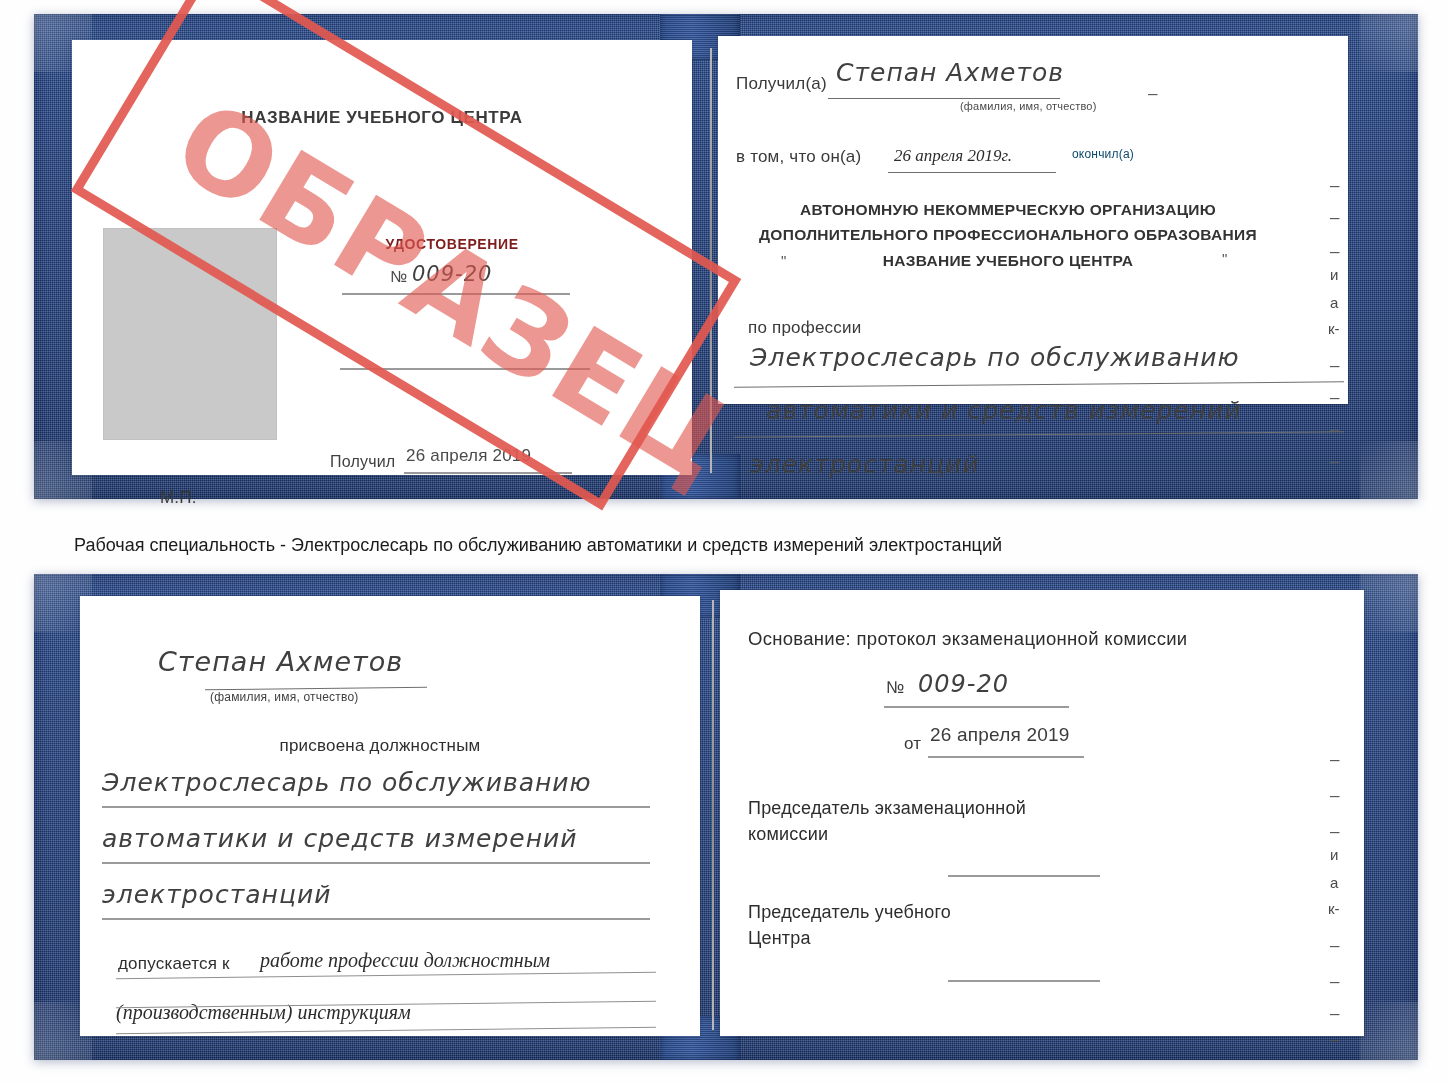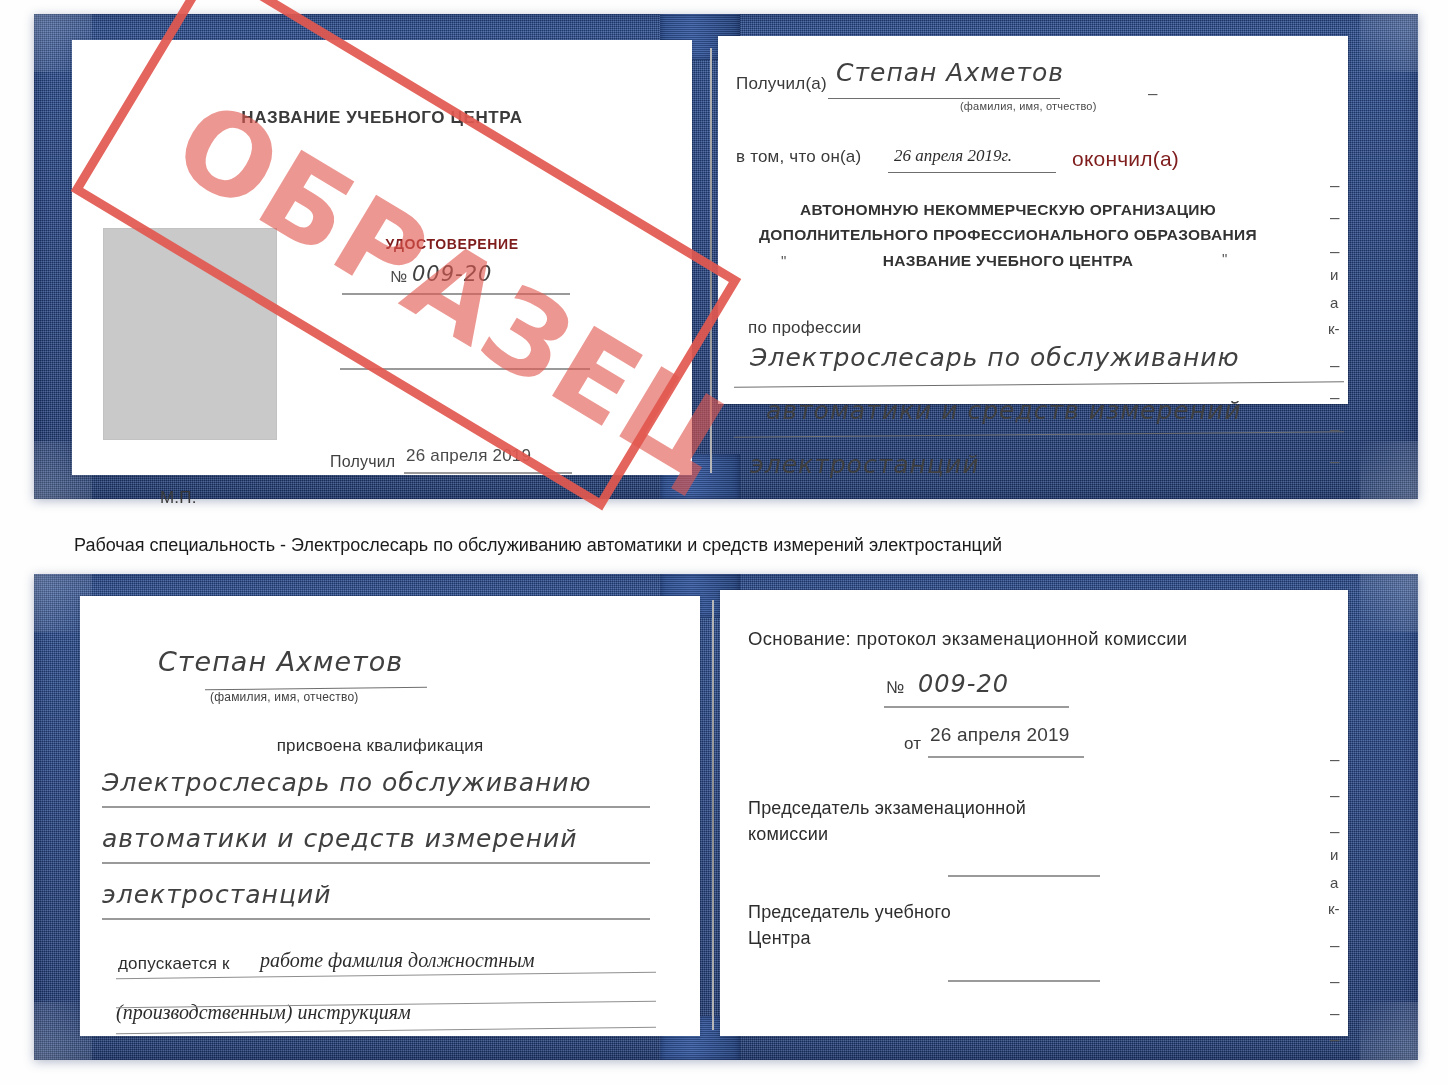--- a/index.html
+++ b/index.html
@@ -188,21 +188,21 @@
 
   <div class="t" style="left:18px; top:38px; font-size:17px; color:#3a3a3a;">Получил(а)</div>
   <div class="hand" style="left:118px; top:22px; font-size:25px;">Степан Ахметов</div>
   <div class="rule dark" style="left:110px; top:62px; width:232px;"></div>
   <div class="t" style="left:242px; top:64px; font-size:11px; color:#4a4a4a;">(фамилия, имя, отчество)</div>
   <div class="ghost dash" style="left:430px; top:48px;">–</div>
 
   <div class="t" style="left:18px; top:111px; font-size:17px; color:#3a3a3a;">в том, что он(а)</div>
   <div class="ital-serif" style="left:176px; top:110px; font-size:17px;">26 апреля 2019г.</div>
   <div class="rule dark" style="left:170px; top:136px; width:168px;"></div>
-  <div class="t" style="left:354px; top:111px; font-size:21px; color:#7f1d1d;">окончил(а)</div>
+  <div class="t" style="left:354px; top:111px; font-size:12px; color:#0c4a6e;">окончил(а)</div>
 
   <div class="t cap center" style="left:0; top:190px; width:580px; font-size:15.5px; letter-spacing:.3px; color:#333;">ДОПОЛНИТЕЛЬНОГО ПРОФЕССИОНАЛЬНОГО ОБРАЗОВАНИЯ</div>
   <div class="t cap center" style="left:0; top:165px; width:580px; font-size:15.5px; letter-spacing:.3px; color:#333;">АВТОНОМНУЮ НЕКОММЕРЧЕСКУЮ ОРГАНИЗАЦИЮ</div>
   <div class="t" style="left:63px; top:216px; font-size:15px; color:#555;">"</div>
   <div class="t cap center" style="left:0; top:216px; width:580px; font-size:15.5px; letter-spacing:.3px; color:#333;">НАЗВАНИЕ УЧЕБНОГО ЦЕНТРА</div>
   <div class="t" style="left:504px; top:214px; font-size:15px; color:#555;">"</div>
 
   <div class="t" style="left:30px; top:282px; font-size:17px; color:#3a3a3a;">по профессии</div>
 
   <div class="hand" style="left:32px; top:307px; font-size:25px;">Электрослесарь по обслуживанию</div>
@@ -240,42 +240,42 @@
 <div class="spine-band" style="left:660px; top:574px; width:80px; height:44px;"></div>
 <div class="spine-band" style="left:660px; top:1016px; width:80px; height:44px;"></div>
 
 <div class="page left" style="left:80px; top:596px; width:620px; height:440px;">
 
 
   <div class="hand" style="left:78px; top:50px; font-size:27px;">Степан Ахметов</div>
   <div class="rule dark" style="left:125px; top:92px; width:222px; transform:rotate(-0.6deg);"></div>
   <div class="t" style="left:130px; top:94px; font-size:12px; color:#3f3f3f;">(фамилия, имя, отчество)</div>
 
-  <div class="t center" style="left:0; top:140px; width:600px; font-size:17px; color:#2f2f2f;">присвоена квалификация</div>
+  <div class="t center" style="left:0; top:140px; width:600px; font-size:17px; color:#2f2f2f;">присвоена должностным</div>
 
   <div class="hand" style="left:22px; top:172px; font-size:25px;">Электрослесарь по обслуживанию</div>
   <div class="rule" style="left:22px; top:210px; width:548px;"></div>
 
   <div class="hand" style="left:22px; top:228px; font-size:25px;">автоматики и средств измерений</div>
   <div class="rule" style="left:22px; top:266px; width:548px;"></div>
 
   <div class="hand" style="left:22px; top:284px; font-size:25px;">электростанций</div>
   <div class="rule" style="left:22px; top:322px; width:548px;"></div>
 
   <div class="t" style="left:38px; top:358px; font-size:17px; color:#2f2f2f;">допускается к</div>
-  <div class="ital-serif" style="left:180px; top:353px; font-size:20px;">работе фамилия должностным</div>
+  <div class="ital-serif" style="left:180px; top:353px; font-size:20px;">работе профессии должностным</div>
   <div class="ital-serif" style="left:36px; top:381px; font-size:20px;margin-top:24px;">(производственным) инструкциям</div>
   <div class="rule thin" style="left:36px; top:379px; width:540px; transform:rotate(-0.7deg);"></div>
   <div class="rule thin" style="left:36px; top:408px; width:540px; transform:rotate(-0.7deg);"></div>
   <div class="rule thin" style="left:36px; top:434px; width:540px; transform:rotate(-0.7deg);"></div>
 </div>
 
 <div class="gutter" style="left:712px; top:600px; height:430px;"></div>
 
-<div class="page right" style="left:720px; top:590px; width:628px; height:446px;">
+<div class="page right" style="left:720px; top:590px; width:628px; height:446px;padding-left:16px;">
 
   <div class="t" style="left:28px; top:38px; font-size:18.5px; color:#2d2d2d; letter-spacing:.3px;">Основание: протокол экзаменационной комиссии</div>
 
   <div class="t" style="left:166px; top:88px; font-size:17px; color:#3a3a3a;">№</div>
   <div class="hand" style="left:198px; top:80px; font-size:24px;">009-20</div>
   <div class="rule" style="left:164px; top:116px; width:185px;"></div>
 
   <div class="t" style="left:184px; top:144px; font-size:17px; color:#3a3a3a;">от</div>
   <div class="t" style="left:210px; top:134px; font-size:19px; color:#3c3c3c;">26 апреля 2019</div>
   <div class="rule" style="left:208px; top:166px; width:156px;"></div>

